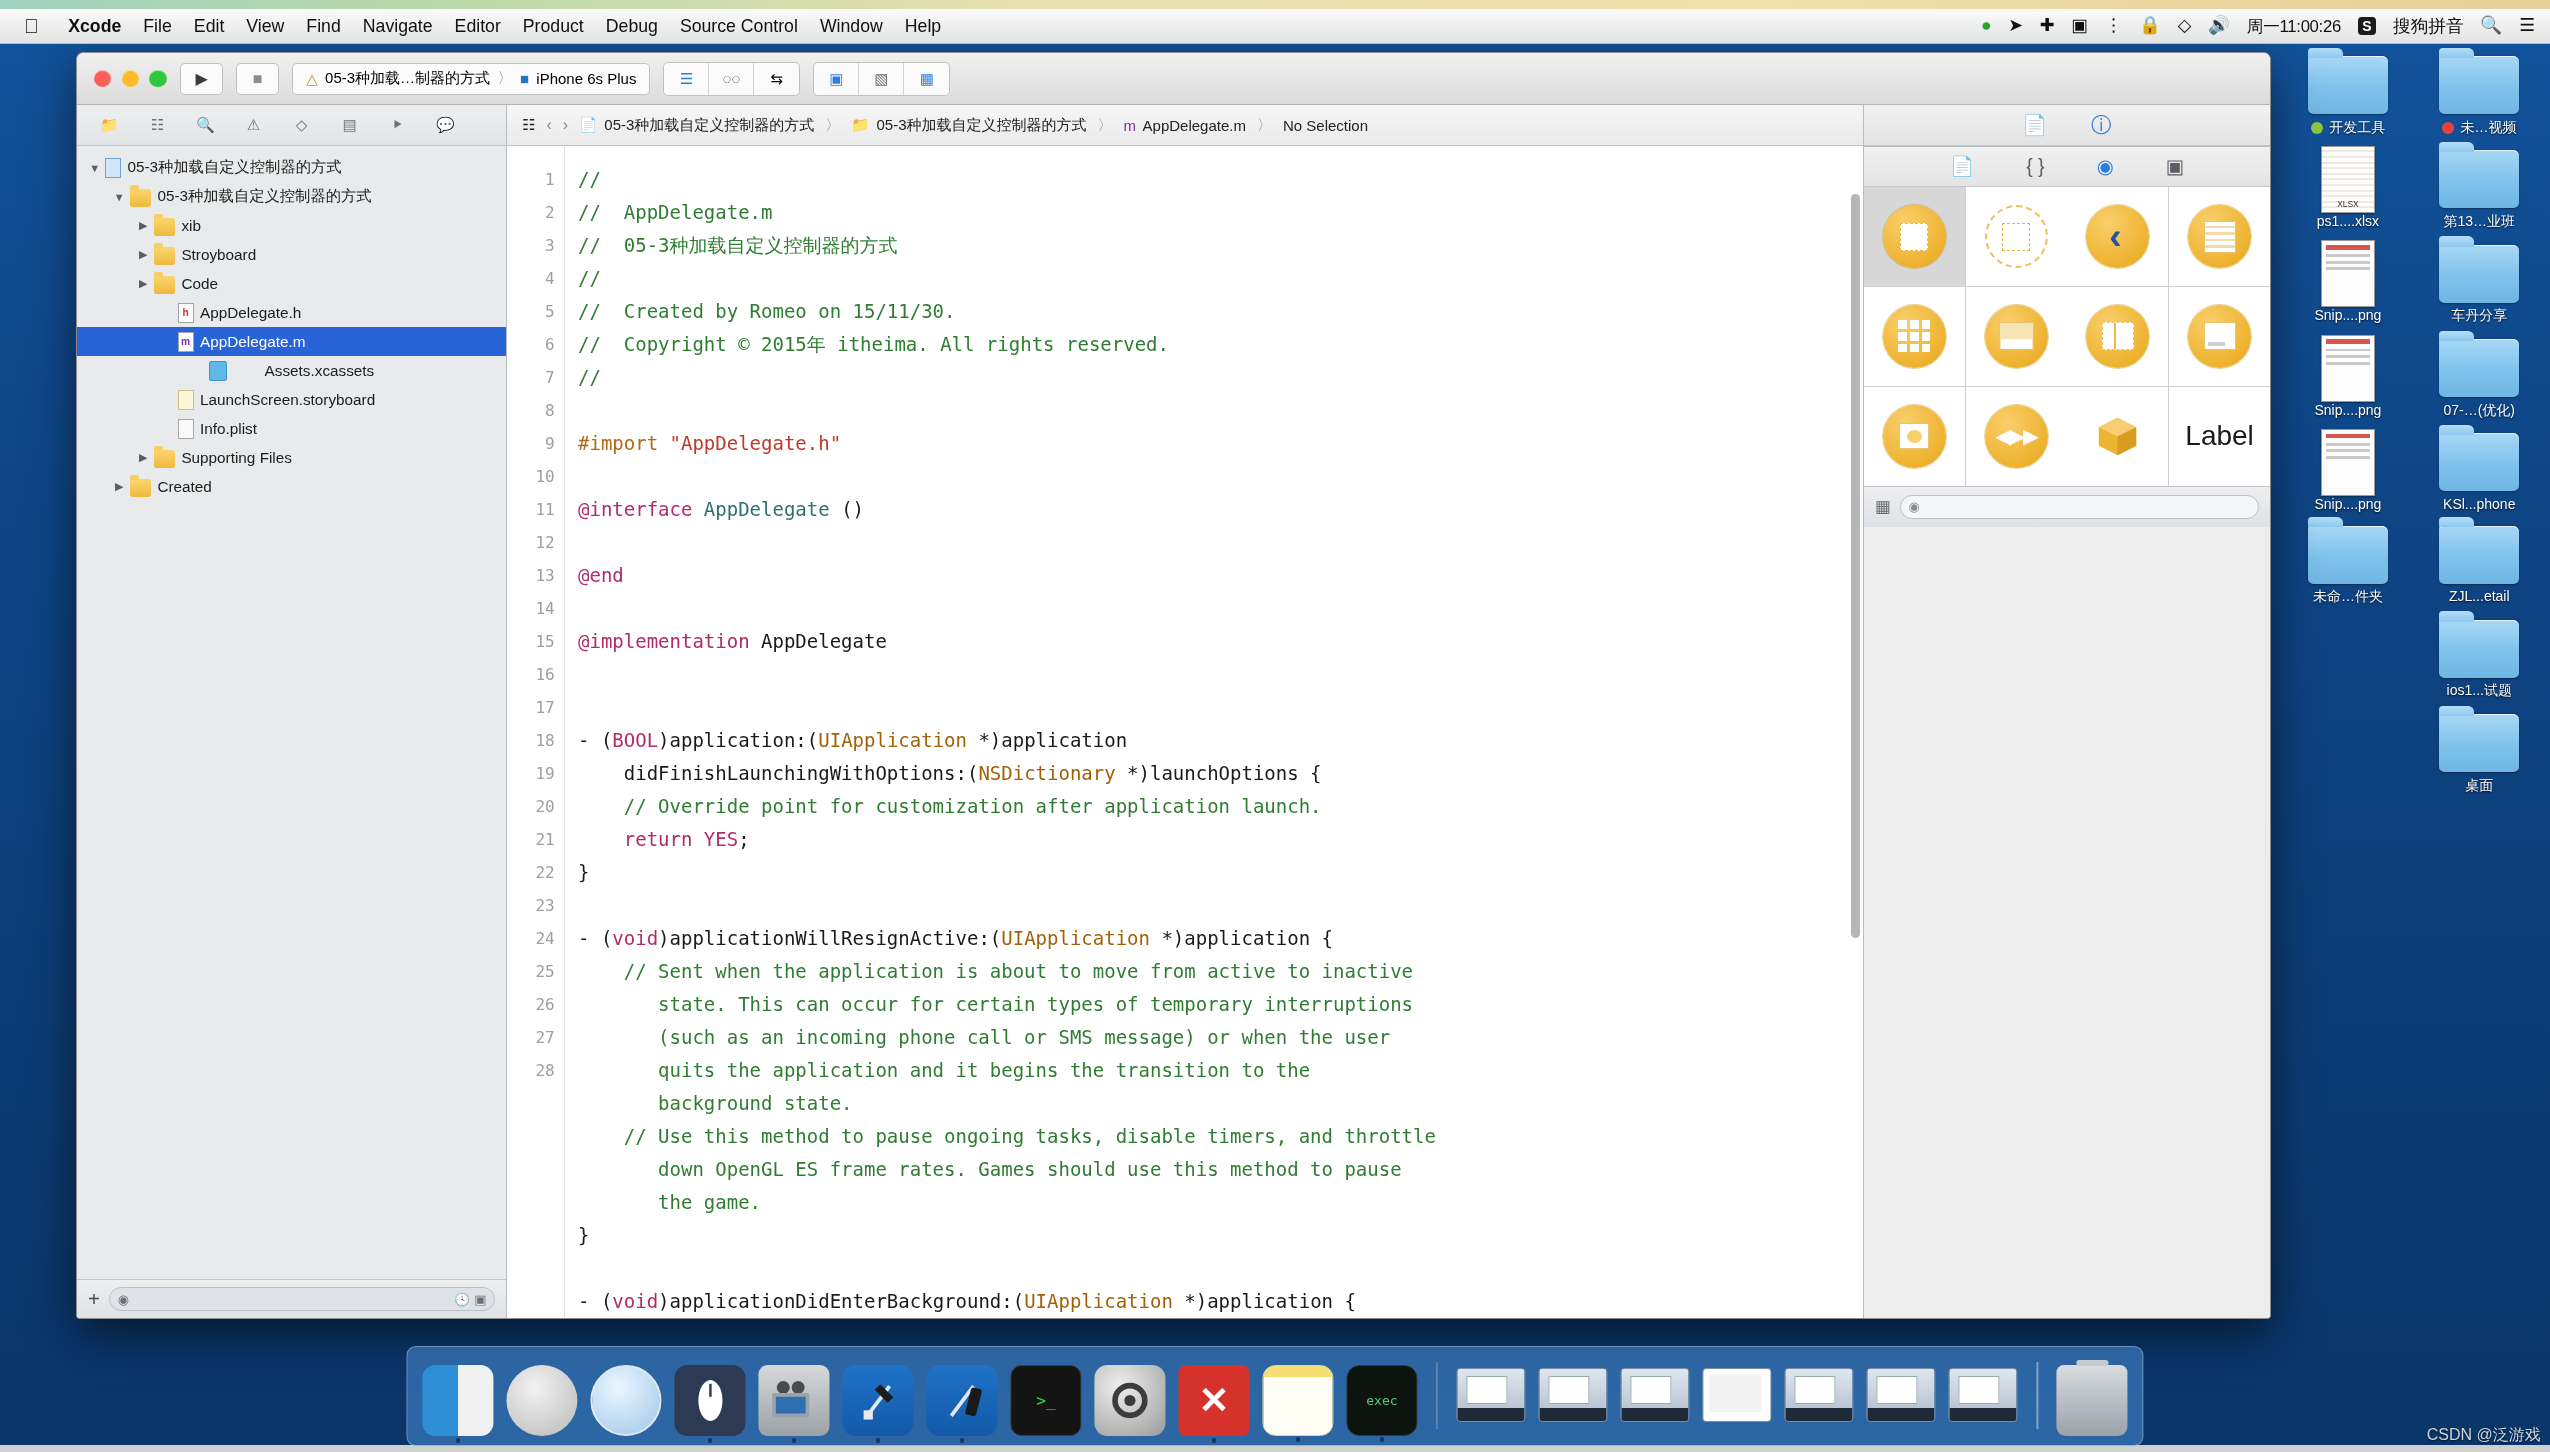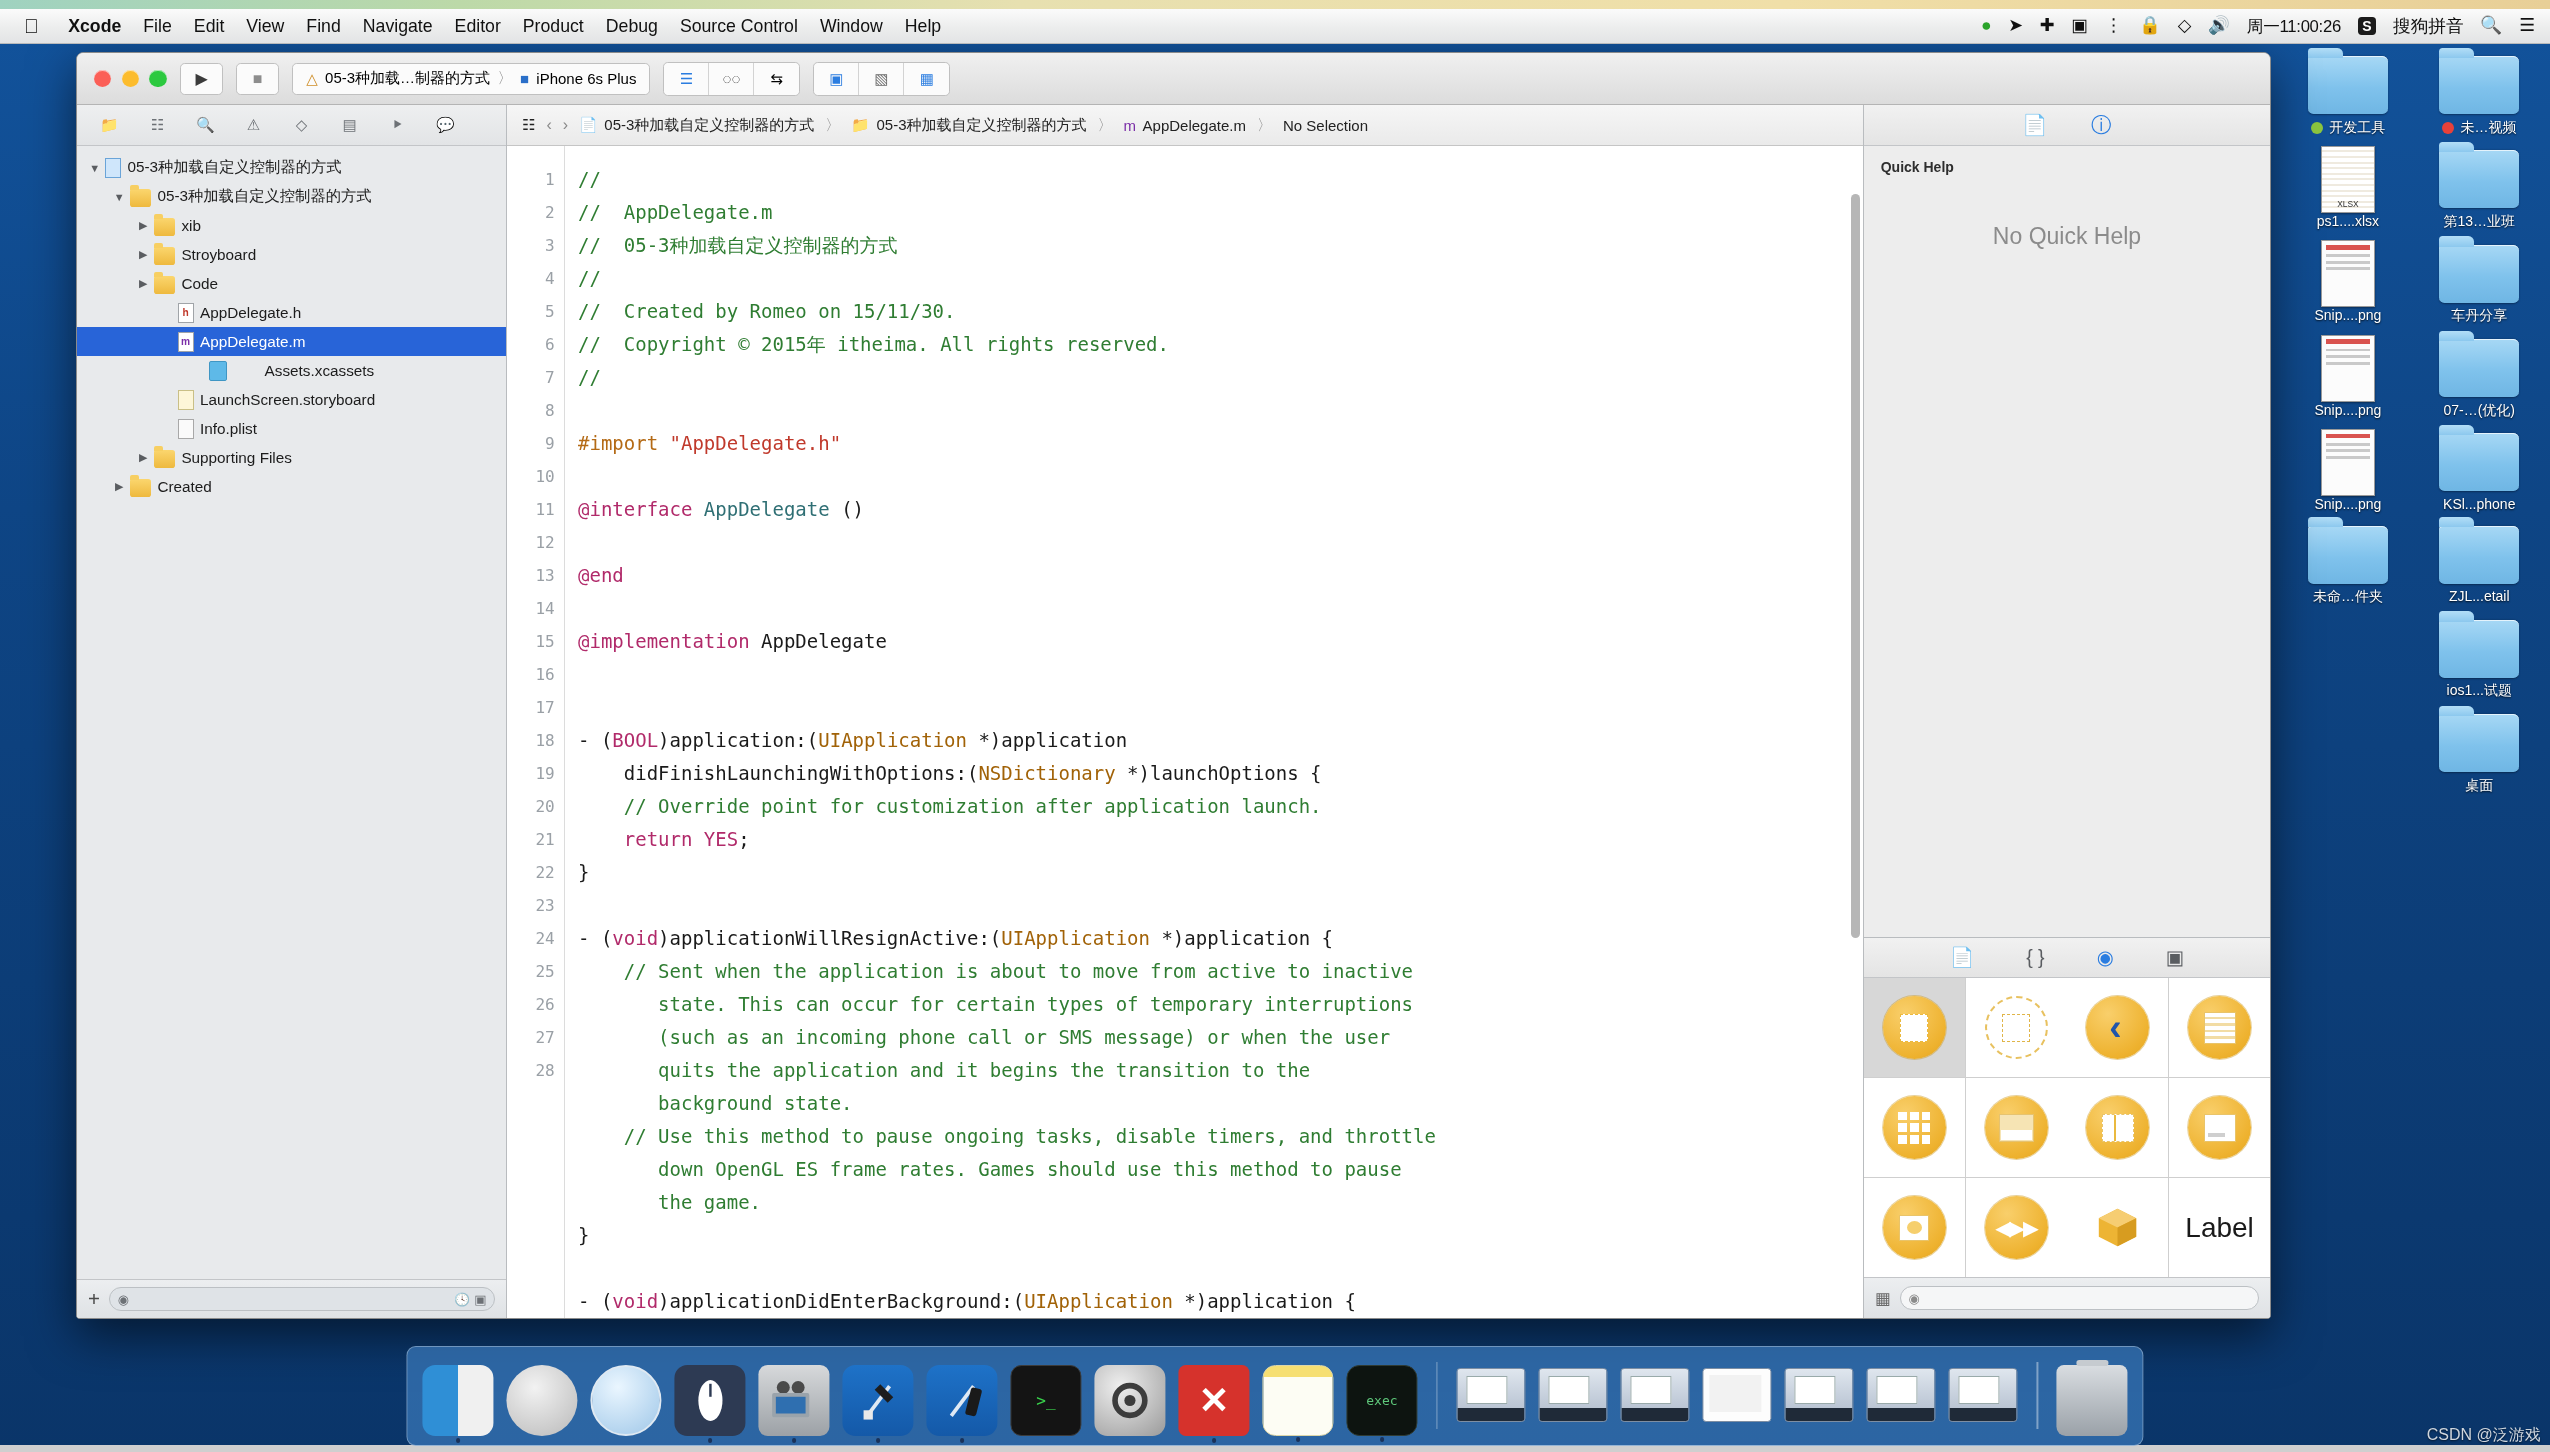--- a/index.html
+++ b/index.html
@@ -649,24 +649,20 @@
             <path d="M2,1 L2,25 L8,19.5 L12,29 L16,27 L12,18 L20,18 Z" fill="#111" stroke="#fff" stroke-width="1.4"></path>
           </svg>
         </div>
       </div>
 
       <div id="utilities">
         <div id="util-tabs">
           <span class="ut" style="font-size:20.5px;">📄</span>
           <span class="ut active" style="font-size:20.5px;">ⓘ</span>
         </div>
-        <div id="quickhelp">
-          <div class="title">Quick Help</div>
-          <div class="empty">No Quick Help</div>
-        </div>
         <div id="lib-tabs">
           <span class="lt" style="font-size:19.5px;">📄</span>
           <span class="lt" style="font-size:19.5px;">{&nbsp;}</span>
           <span class="lt active" style="font-size:19.5px;">◉</span>
           <span class="lt" style="font-size:19.5px;">▣</span>
         </div>
         <div id="lib-grid">
           <div class="lib-cell selected">
             <span class="obj">
                 <span class="inner-sq"></span>

